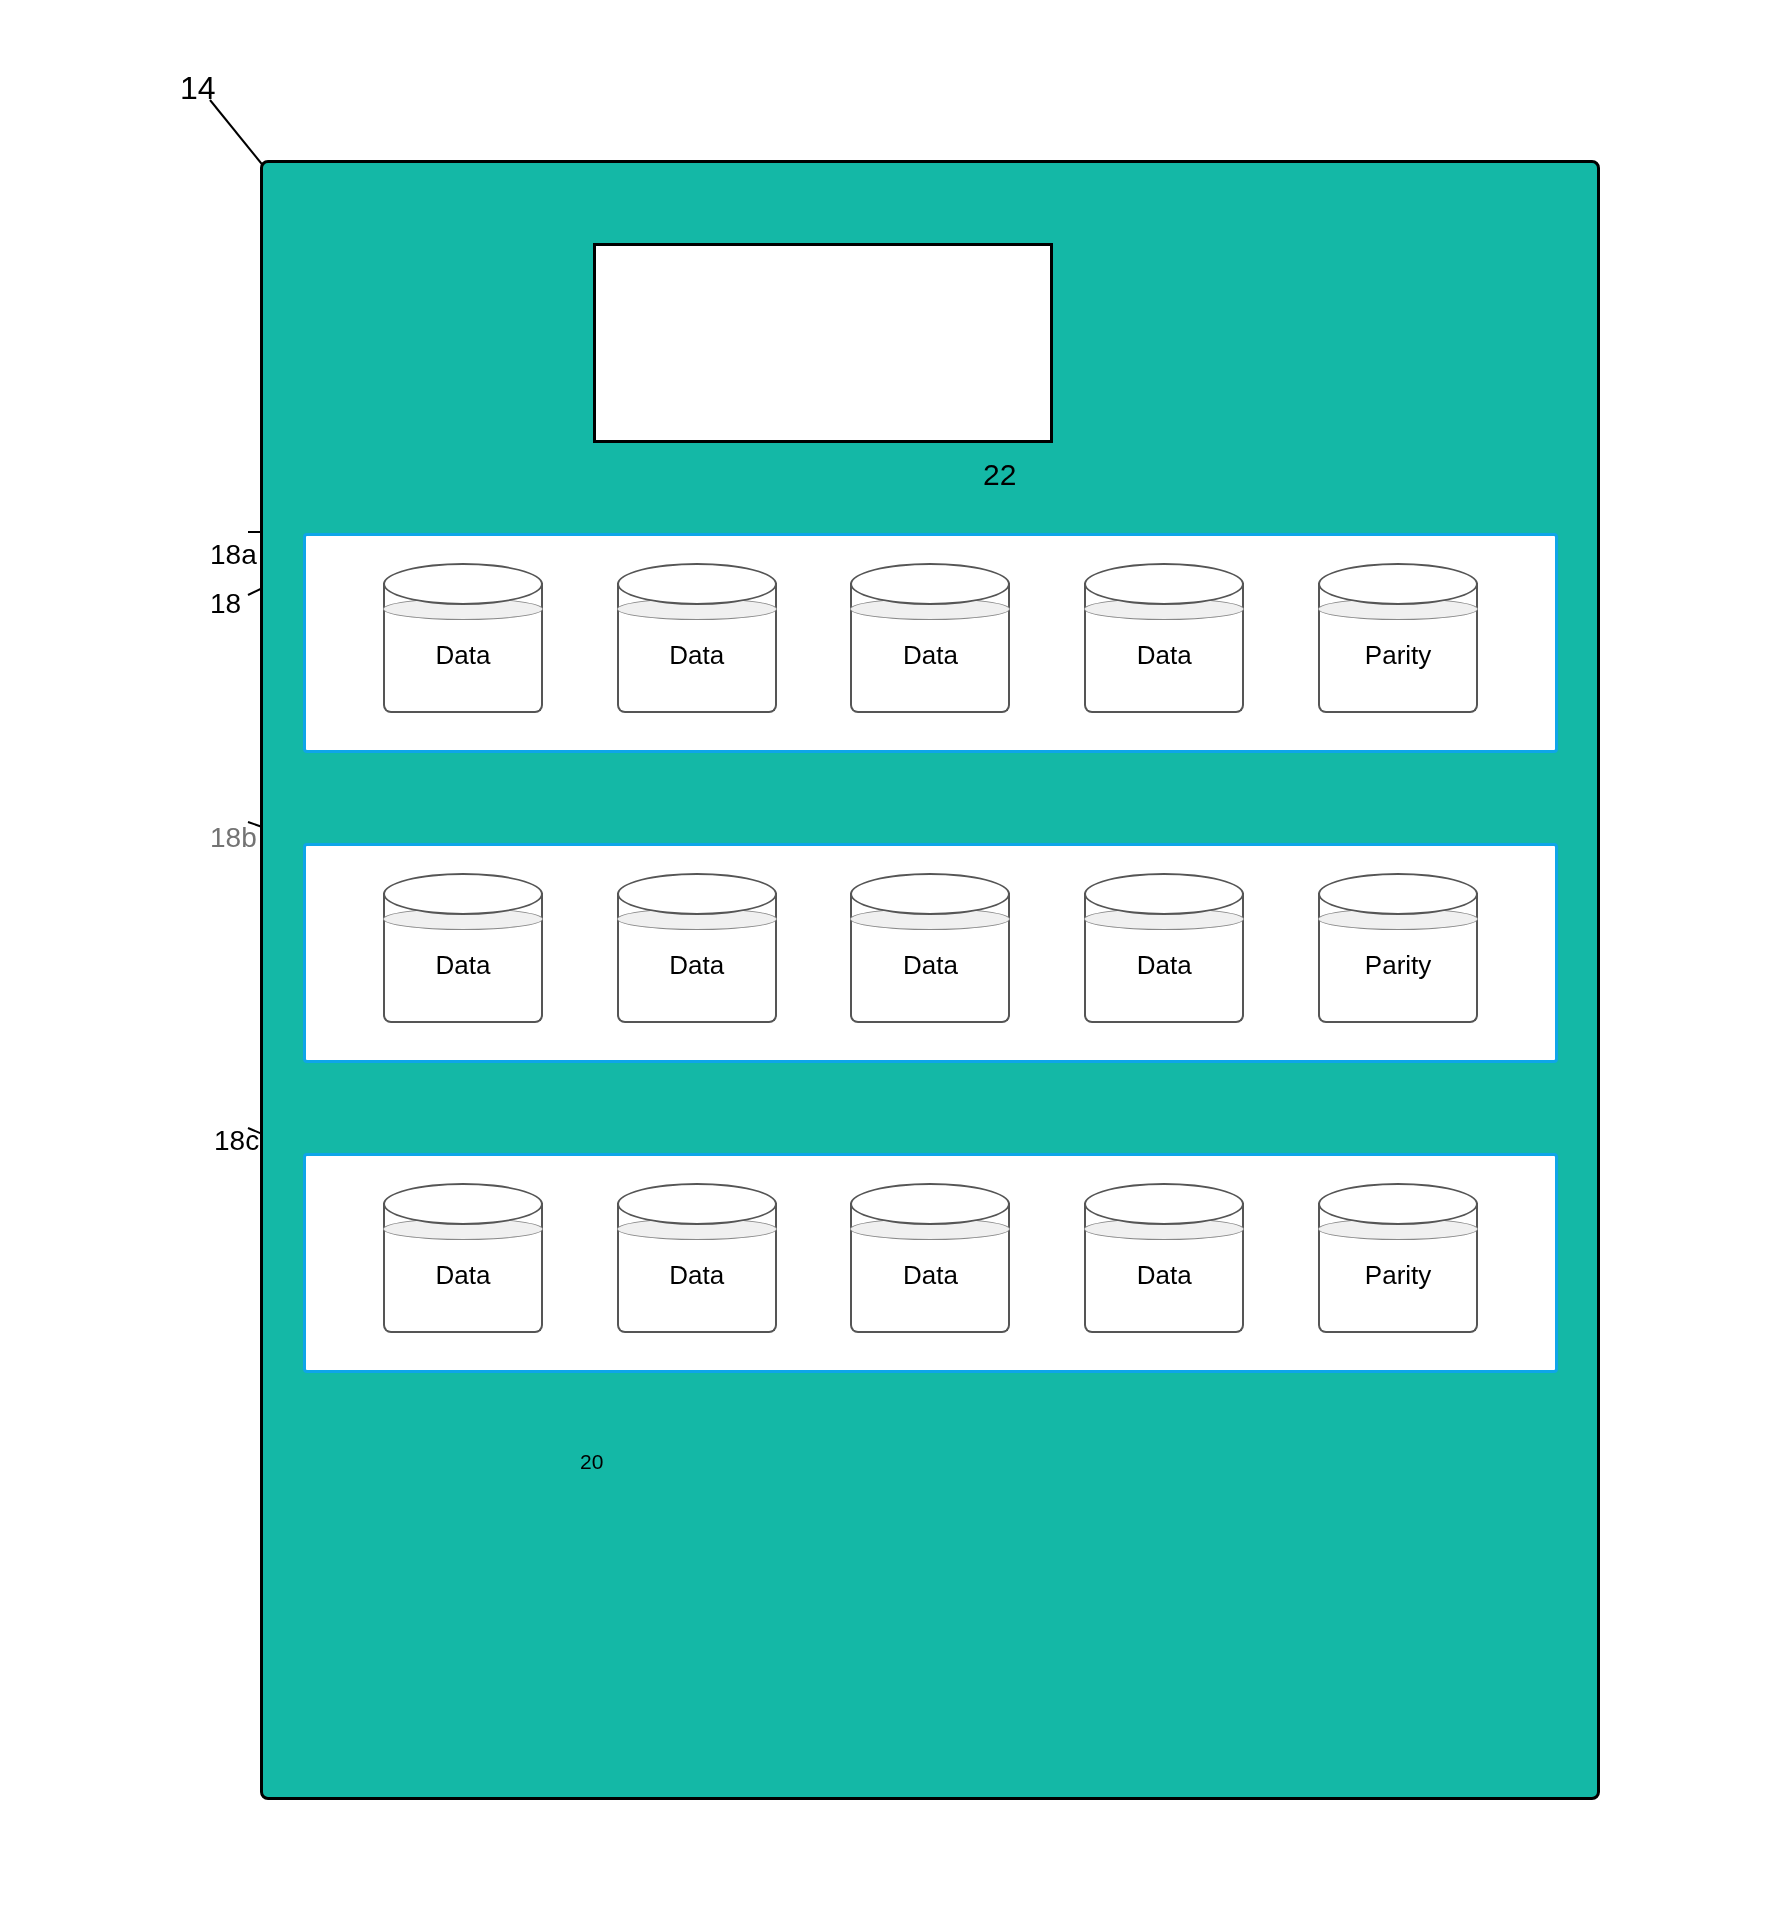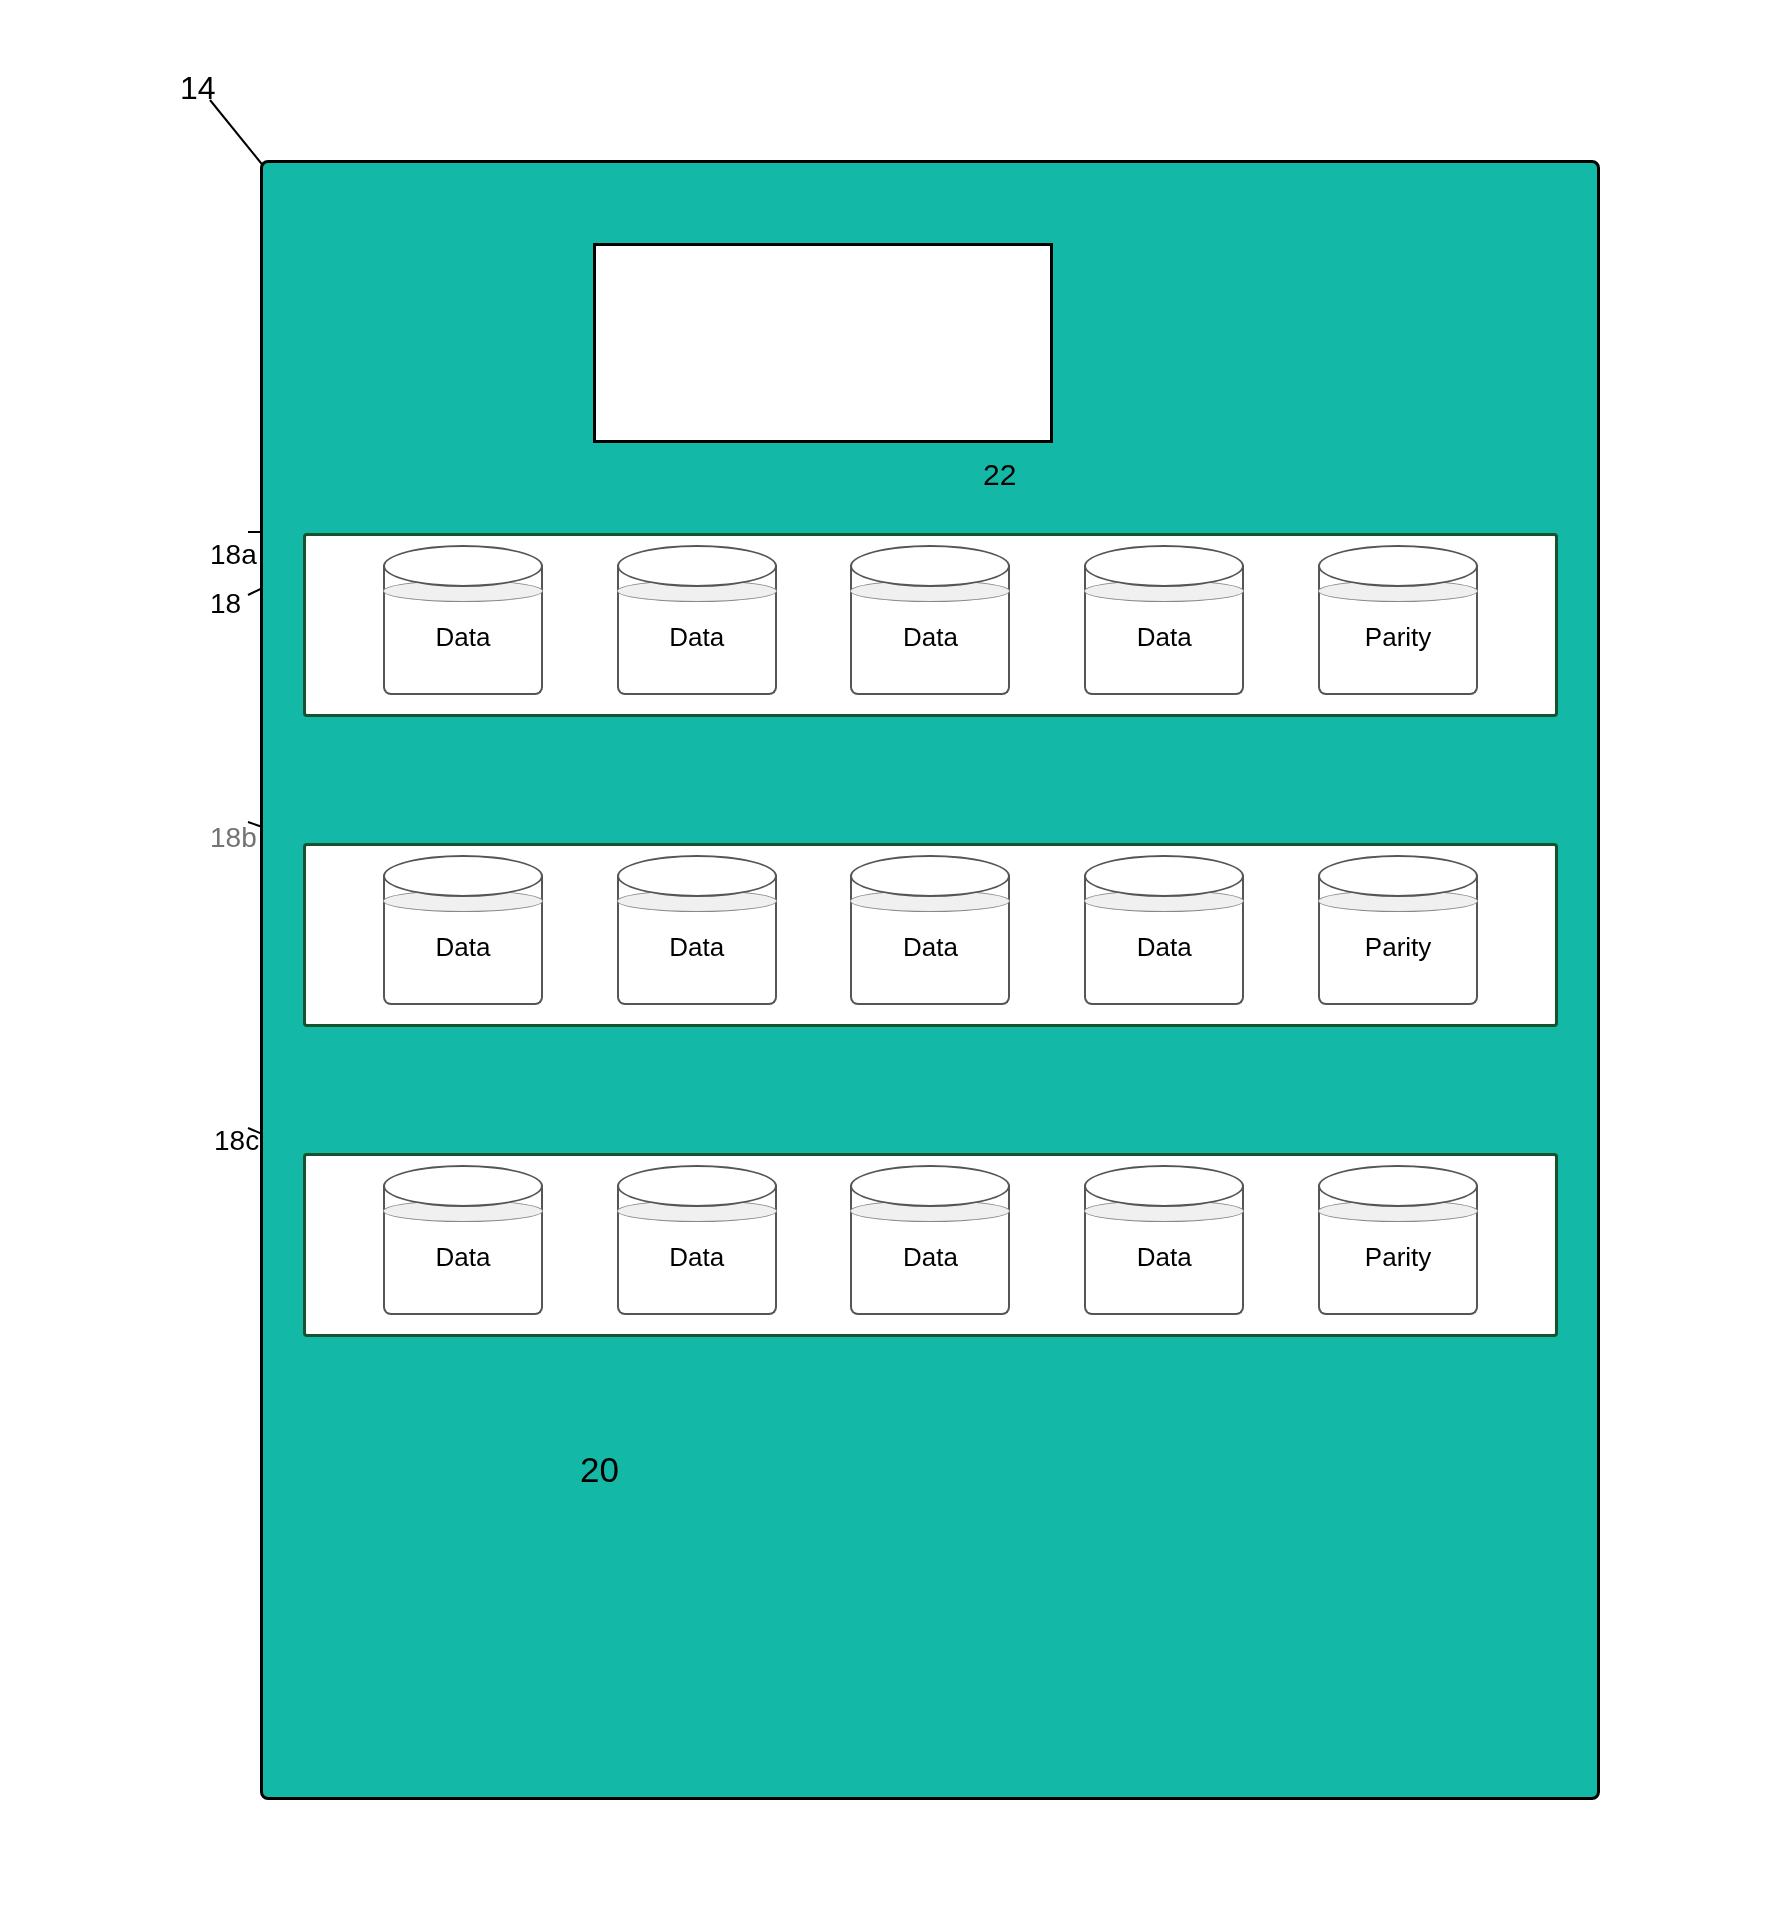--- a/index.html
+++ b/index.html
@@ -51,22 +51,22 @@
       height: 200px;
       border: 3px solid #000;
       background: #fff;
     }
 
     
     .raid-group {
       position: absolute;
       left: 40px;
       width: 1255px;
-      height: 184px;
-      border: 3px solid #14532d;
+      height: 220px;
+      border: 3px solid #0ea5e9;
       background: #fff;
       border-radius: 4px;
       display: flex;
       align-items: center;
       justify-content: space-around;
       padding: 20px 40px;
     }
 
     .raid-group-a { top: 370px; }
     .raid-group-b { top: 680px; }
@@ -320,15 +320,15 @@
   </div>
 
   <div style="position:absolute; top:462px; left:30px; font-size:28px; color:#000;margin-top:17px;">18a</div>
 
   <div style="position:absolute; top:528px; left:30px; font-size:28px; color:#000000;">18</div>
 
   <div style="position:absolute; top:762px; left:30px; font-size:28px; color:#737373;">18b</div>
 
   <div style="position:absolute; top:1065px; left:34px; font-size:28px; color:#000;">18c</div>
 
-  <div style="position:absolute; top:1390px; left:400px; font-size:35px; color:#000;">20</div>
+  <div style="position:absolute; top:1390px; left:400px; font-size:21px; color:#000;">20</div>
 
 </div>
 
 </body></html>

